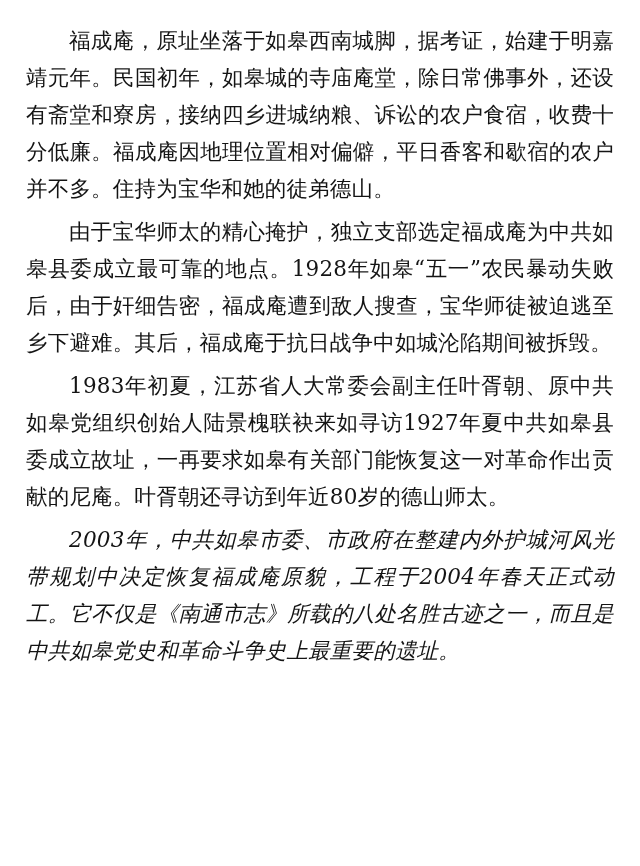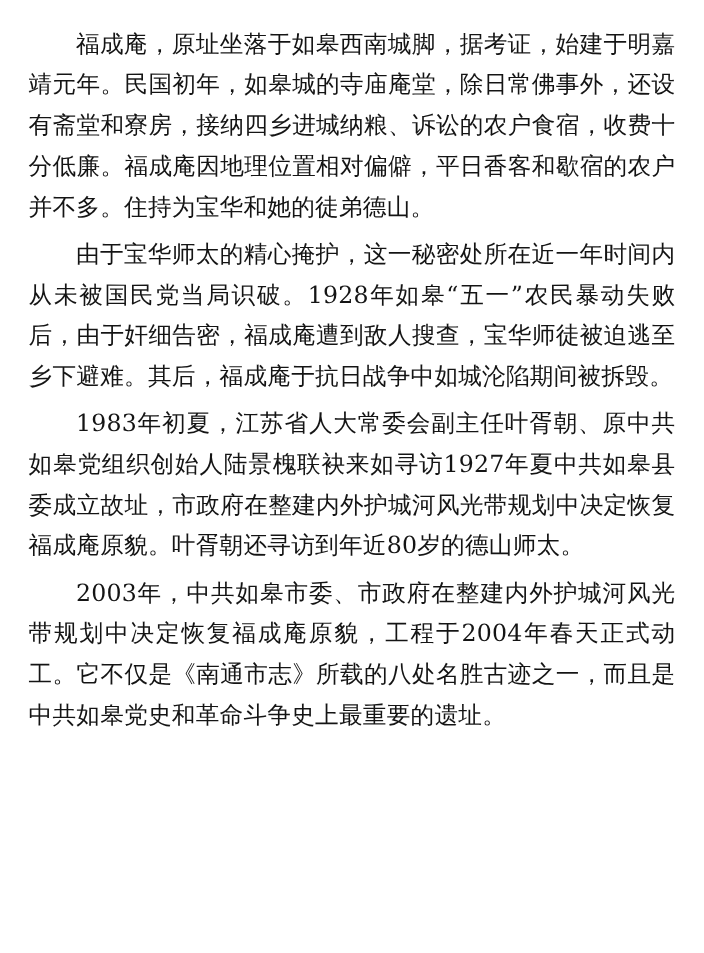--- a/index.html
+++ b/index.html
@@ -27,23 +27,24 @@
     line-height: 37px;
     text-align: justify;
     text-justify: inter-ideograph;
     text-indent: 2em;
     letter-spacing: 0.2px;
     color: #141414;
     font-weight: 500;
   }
   .para:last-child {
     margin-bottom: 0;
+    font-style: italic;
   }
 </style>
 </head>
 <body>
 
 <div id="page">
   <p class="para">福成庵，原址坐落于如皋西南城脚，据考证，始建于明嘉靖元年。民国初年，如皋城的寺庙庵堂，除日常佛事外，还设有斋堂和寮房，接纳四乡进城纳粮、诉讼的农户食宿，收费十分低廉。福成庵因地理位置相对偏僻，平日香客和歇宿的农户并不多。住持为宝华和她的徒弟德山。</p>
-  <p class="para">由于宝华师太的精心掩护，这一秘密处所在近一年时间内从未被国民党当局识破。1928年如皋“五一”农民暴动失败后，由于奸细告密，福成庵遭到敌人搜查，宝华师徒被迫逃至乡下避难。其后，福成庵于抗日战争中如城沦陷期间被拆毁。</p>
-  <p class="para">1983年初夏，江苏省人大常委会副主任叶胥朝、原中共如皋党组织创始人陆景槐联袂来如寻访1927年夏中共如皋县委成立故址，市政府在整建内外护城河风光带规划中决定恢复福成庵原貌。叶胥朝还寻访到年近80岁的德山师太。</p>
+  <p class="para">由于宝华师太的精心掩护，独立支部选定福成庵为中共如皋县委成立最可靠的地点。1928年如皋“五一”农民暴动失败后，由于奸细告密，福成庵遭到敌人搜查，宝华师徒被迫逃至乡下避难。其后，福成庵于抗日战争中如城沦陷期间被拆毁。</p>
+  <p class="para">1983年初夏，江苏省人大常委会副主任叶胥朝、原中共如皋党组织创始人陆景槐联袂来如寻访1927年夏中共如皋县委成立故址，一再要求如皋有关部门能恢复这一对革命作出贡献的尼庵。叶胥朝还寻访到年近80岁的德山师太。</p>
   <p class="para">2003年，中共如皋市委、市政府在整建内外护城河风光带规划中决定恢复福成庵原貌，工程于2004年春天正式动工。它不仅是《南通市志》所载的八处名胜古迹之一，而且是中共如皋党史和革命斗争史上最重要的遗址。</p>
 </div>
 
 </body></html>

